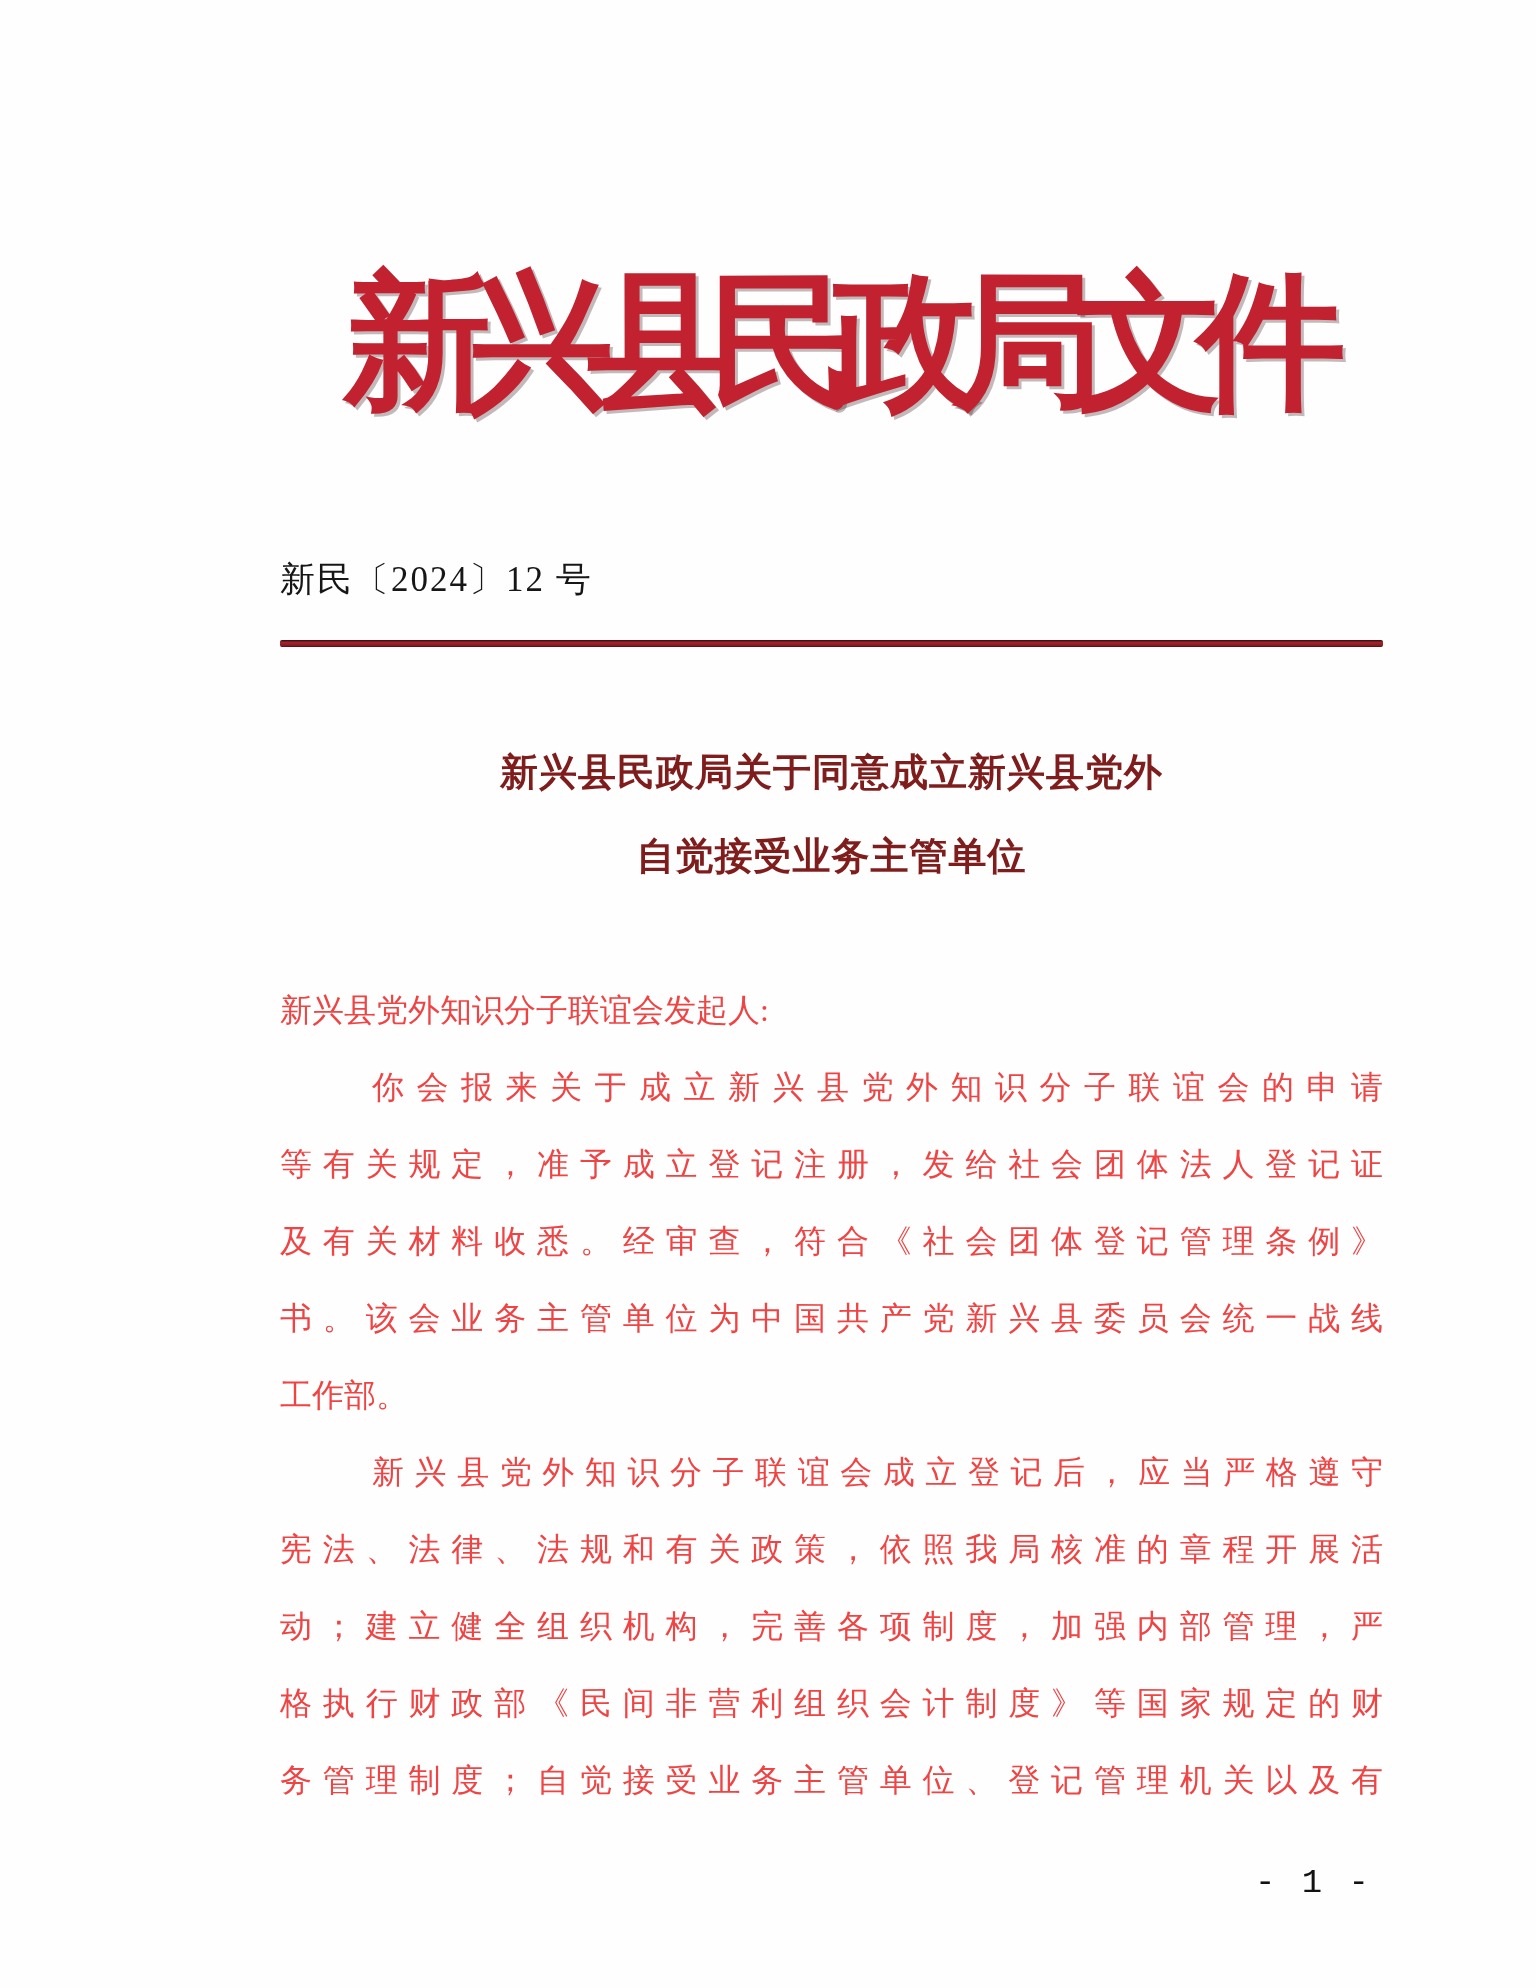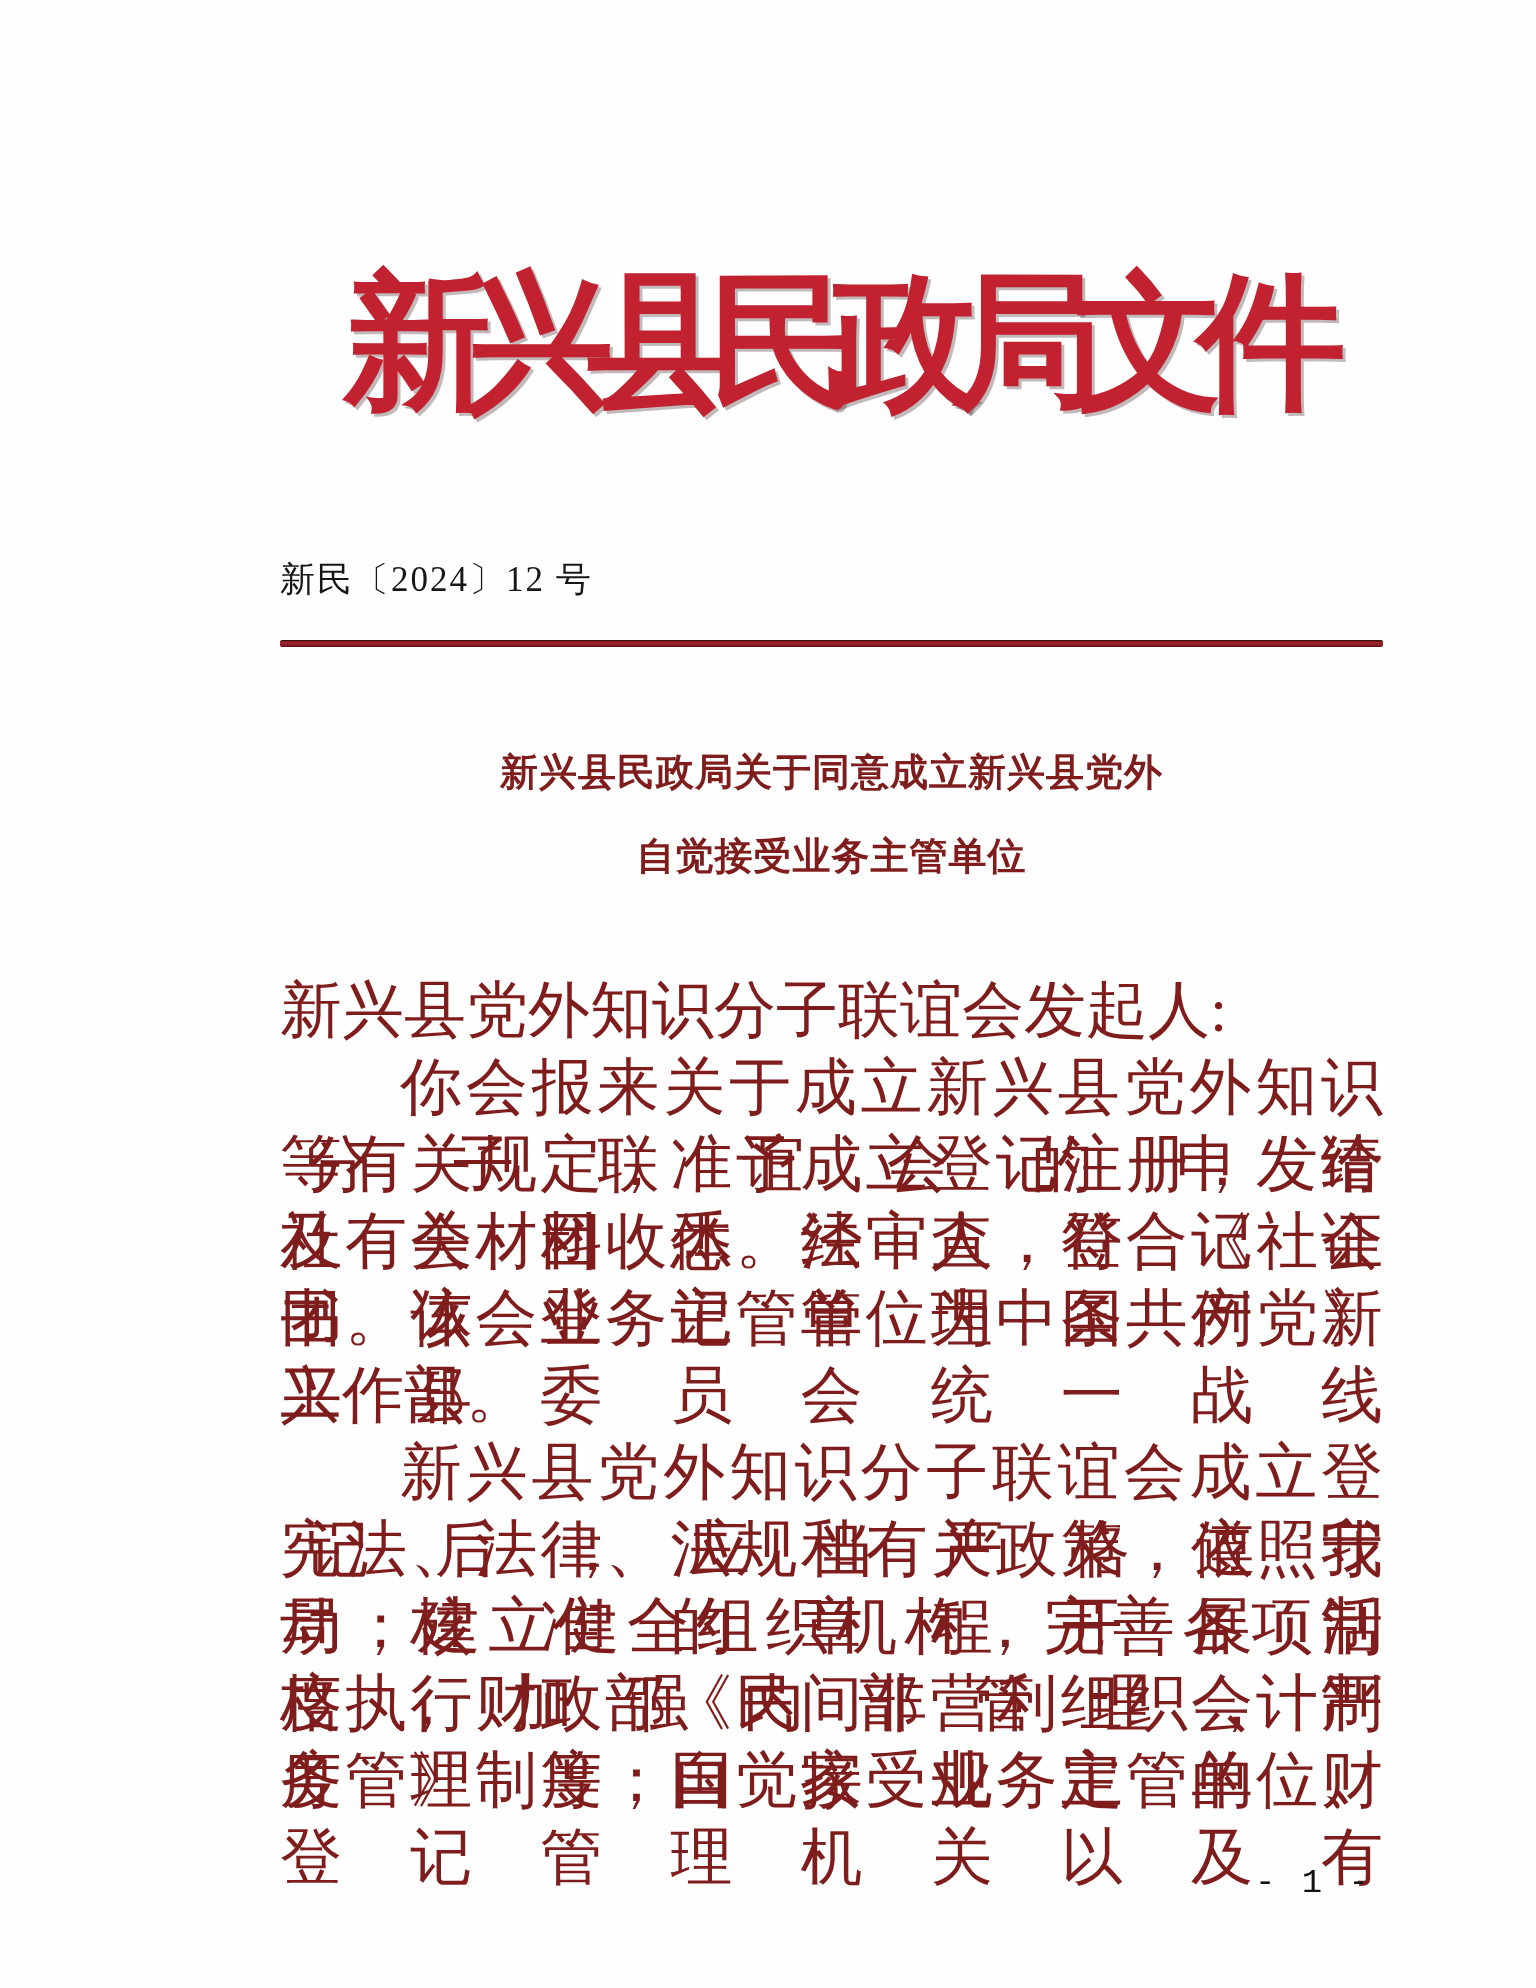--- a/index.html
+++ b/index.html
@@ -55,36 +55,35 @@
     text-align: center;
     font-size: 38px;
     line-height: 84px;
     font-weight: bold;
     letter-spacing: 1px;
     color: #7f1d1d;
   }
   
   .body-text {
     top: 972px;
-    font-size: 62px;
+    font-size: 32px;
     line-height: 77px;
-    color: #7f1d1d;
+    color: #ef4444;
   }
   .line {
     height: 77px;
     white-space: nowrap;
   }
   .line.j {
     white-space: normal;
     text-align: justify;
     text-align-last: justify;
   }
   .line.ind {
     text-indent: 92px;
-    margin-left: 28px;
   }
   
   .page-num {
     position: absolute;
     left: 1255px;
     top: 1864px;
     font-size: 34px;
     letter-spacing: 3px;
     color: #121212;
     font-family: "Liberation Mono", "DejaVu Sans Mono", monospace;

